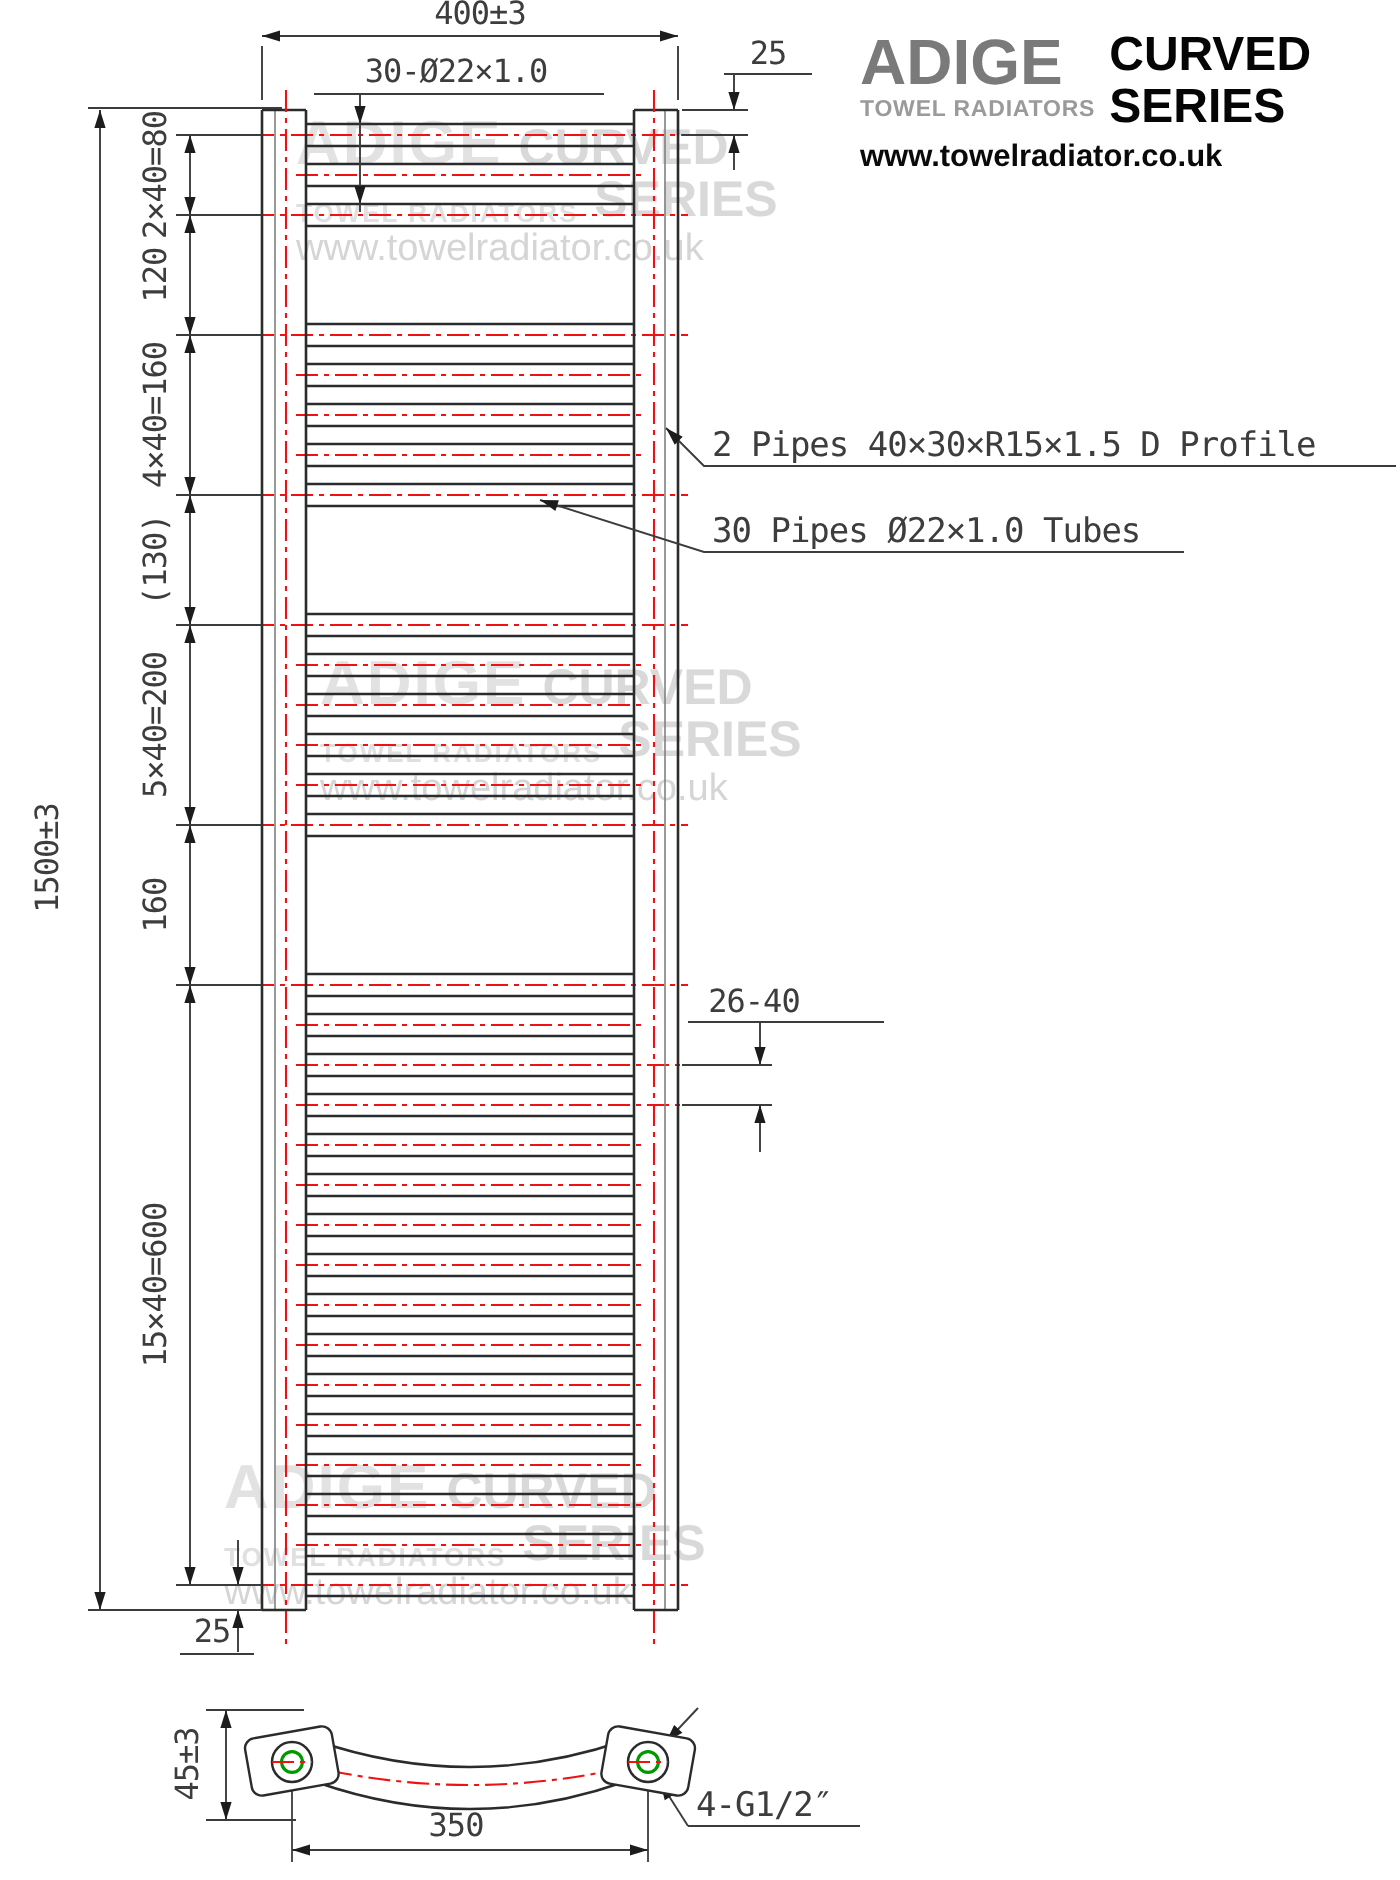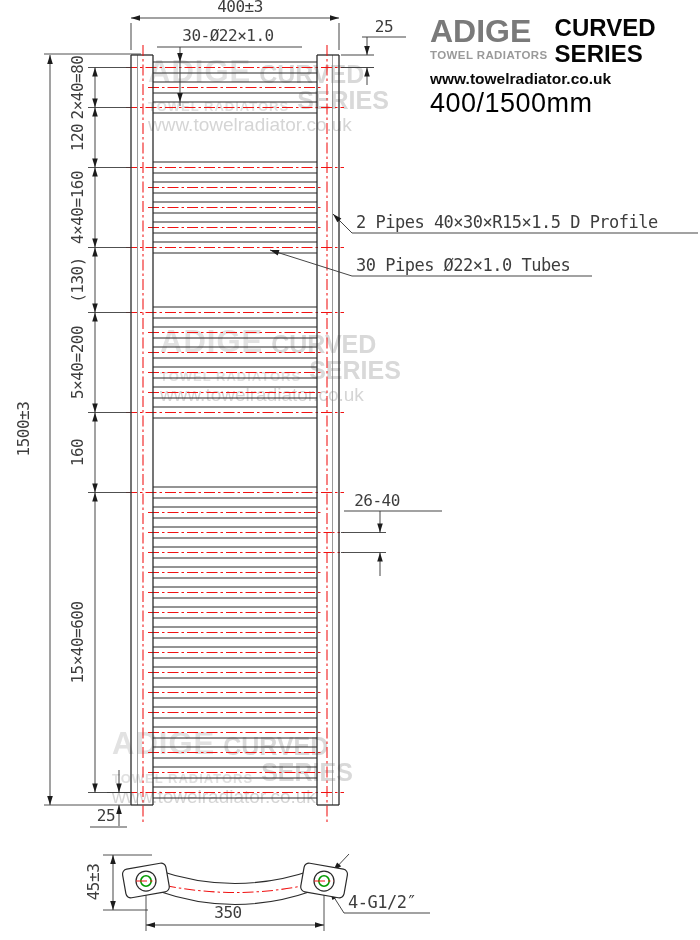--- a/index.html
+++ b/index.html
@@ -300,14 +300,13 @@
     <div>
       <div class="logoMain">ADIGE</div>
       <div class="logoSub">TOWEL RADIATORS</div>
     </div>
     <div>
       <div class="seriesTxt">CURVED</div>
       <div class="seriesTxt">SERIES</div>
     </div>
   </div>
   <div class="urlTxt">www.towelradiator.co.uk</div>
-  <div class="modelTxt">400/1500mm</div>
 </div>
 
 </body></html>

